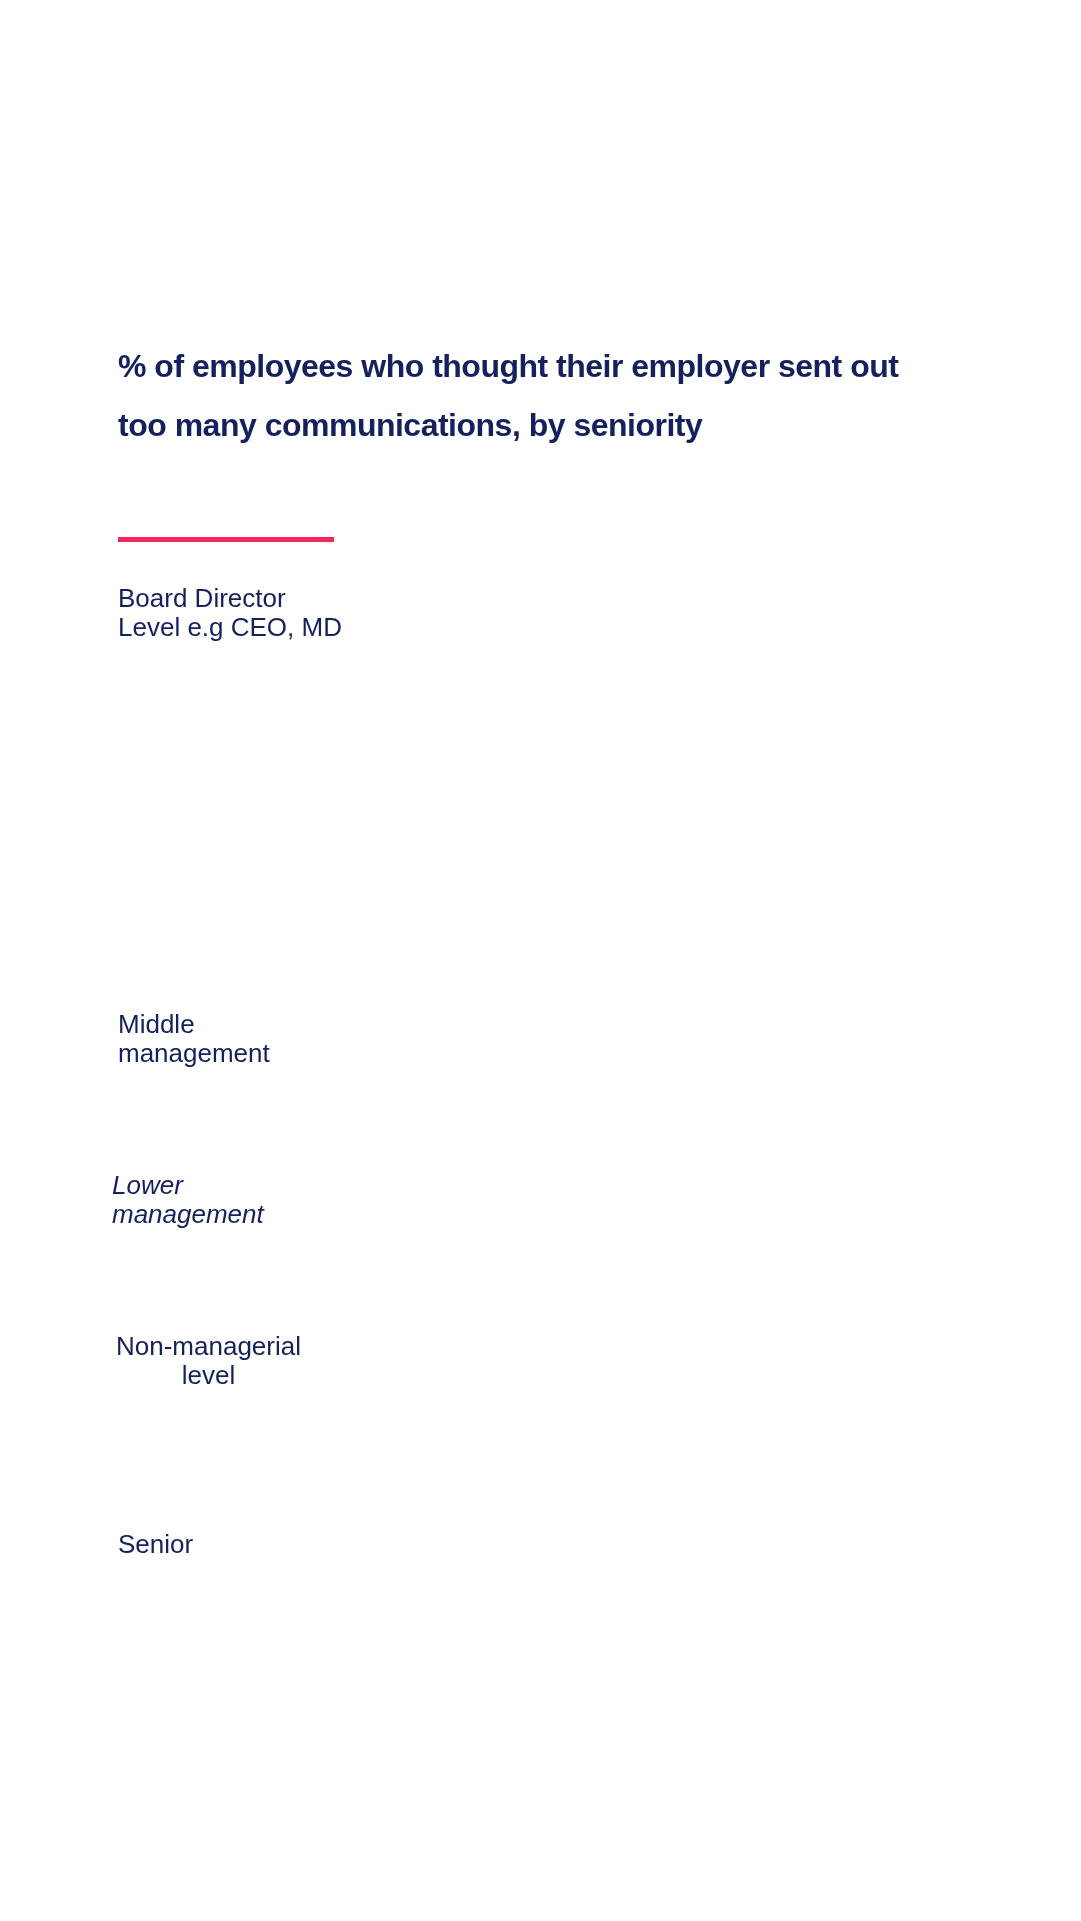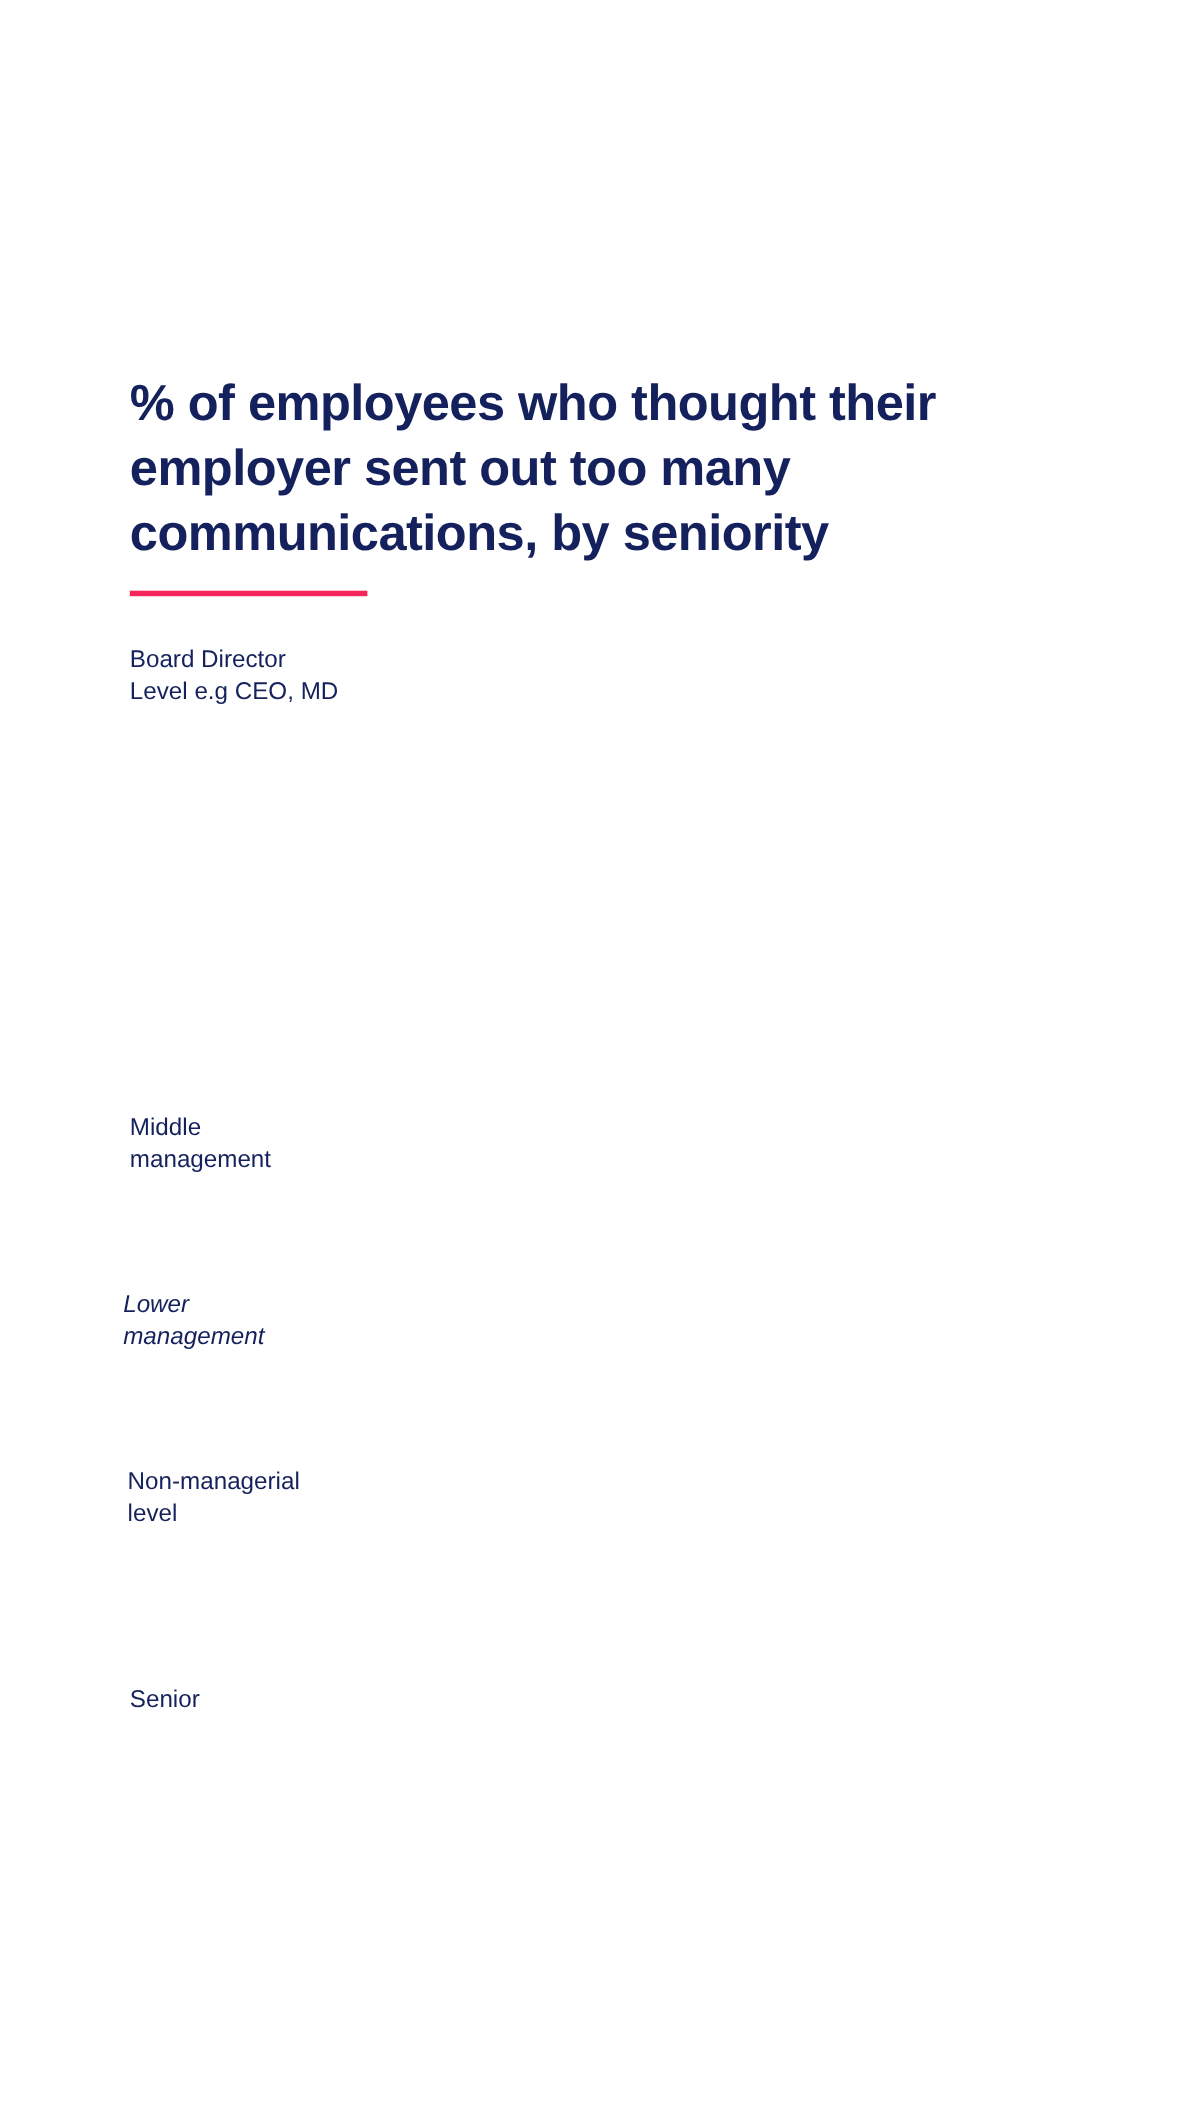--- a/index.html
+++ b/index.html
@@ -19,21 +19,21 @@
     left: 0;
     top: 0;
     width: 1081px;
     height: 1921px;
   }
   .title {
     position: absolute;
     left: 118px;
     top: 337px;
     width: 830px;
-    font-size: 46px;
+    font-size: 32px;
     line-height: 59px;
     font-weight: bold;
     color: #14215c;
     letter-spacing: -0.5px;
   }
   .rule {
     position: absolute;
     left: 118px;
     top: 537px;
     width: 216px;
@@ -42,21 +42,21 @@
   }
   .cat-labels {
     position: absolute;
     left: 0;
     top: 560px;
     width: 1081px;
     height: 1100px;
   }
   .cat-label {
     position: absolute;
-    font-size: 22px;
+    font-size: 26px;
     line-height: 29px;
     color: #14215c;
     white-space: pre-line;
   }
   .bar {
     position: absolute;
     background: #14215c;
     height: 0px;
   }
 </style>
@@ -74,21 +74,21 @@
     <div class="cat-label" style="left:118px; top:24px;">Board Director
 Level e.g CEO, MD</div>
 
 
     <div class="cat-label" style="left:118px; top:450px;">Middle
 management</div>
 
     <div class="cat-label" style="left:112px; top:611px;font-style:italic;">Lower
 management</div>
 
-    <div class="cat-label" style="left:116px; top:772px;">Non-managerial
+    <div class="cat-label" style="left:116px; top:772px;text-align:center;">Non-managerial
 level</div>
 
     <div class="cat-label" style="left:118px; top:970px;">Senior</div>
 
   </div>
 
   <div class="bars">
       <div class="bar" style="left: 118px; top: 630px; width: 0px; background: rgb(20, 33, 92);"></div>
       <div class="bar" style="left: 118px; top: 795px; width: 0px; background: rgb(20, 33, 92);"></div>
       <div class="bar" style="left: 118px; top: 960px; width: 0px; background: rgb(20, 33, 92);"></div>

